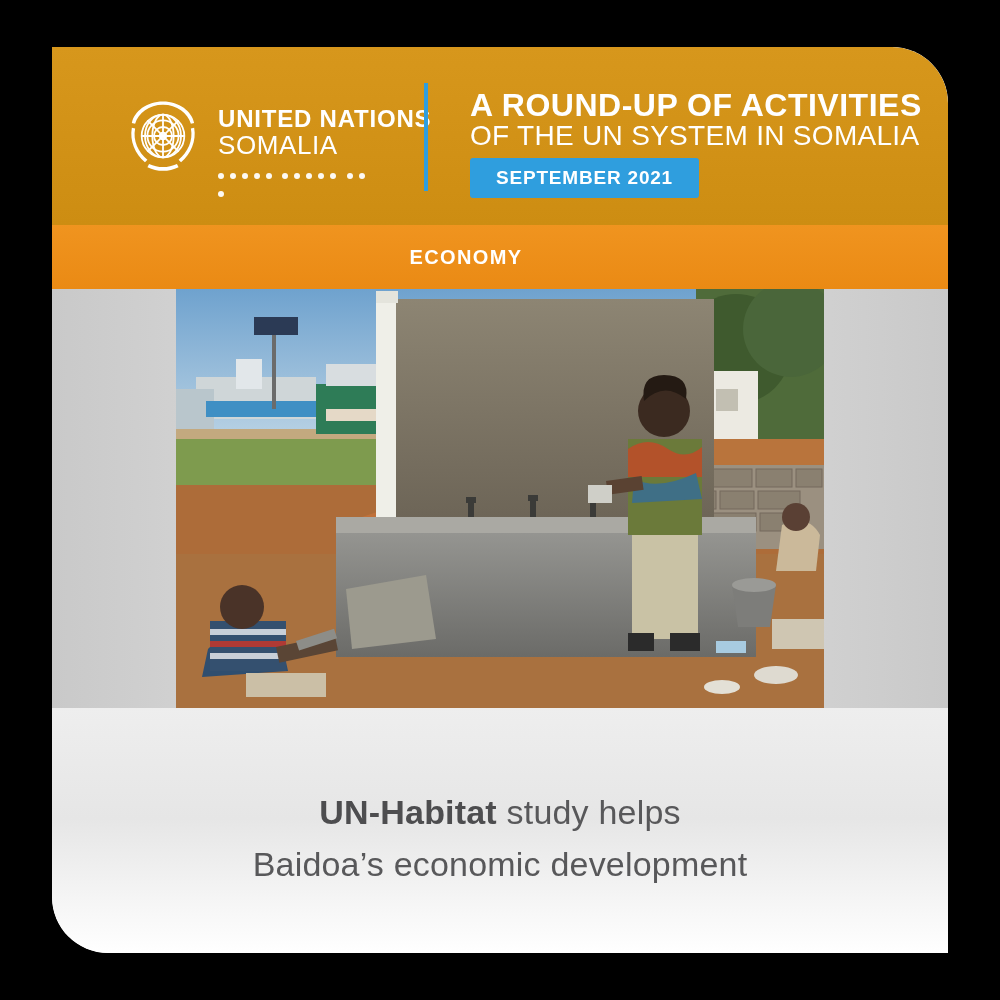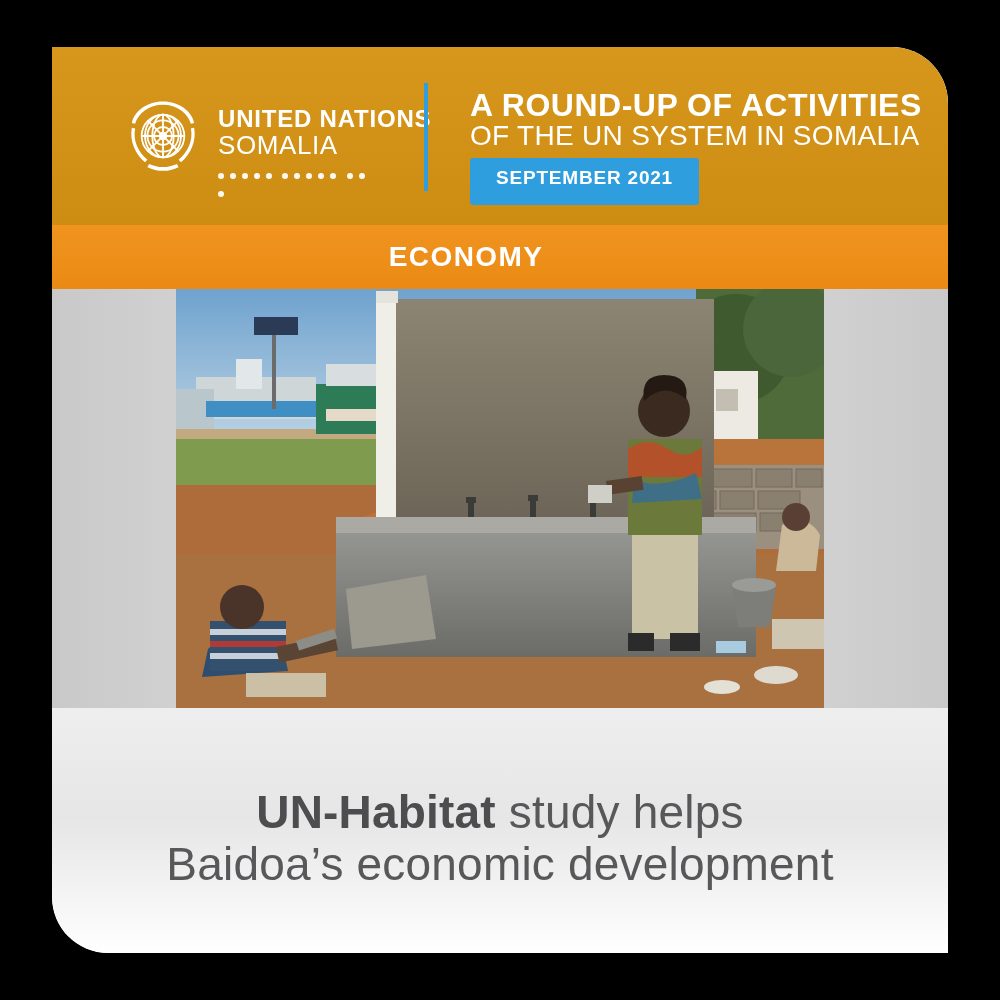--- a/index.html
+++ b/index.html
@@ -106,21 +106,21 @@
   }
   .date-badge {
     position: absolute;
     left: 418px;
     top: 111px;
     background: #2f9ede;
     color: #ffffff;
     font-size: 19px;
     font-weight: bold;
     letter-spacing: 0.8px;
-    padding: 9px 26px 16px 26px;
+    padding: 9px 26px 9px 26px;
     border-radius: 3px;
     display: inline-block;
   }
 
   
   .section-bar {
     position: absolute;
     left: 0;
     top: 178px;
     width: 896px;
@@ -129,21 +129,21 @@
     background: linear-gradient(180deg, #f0941f 0%, #ea8a14 100%);
   }
   .section-bar .label {
     position: absolute;
     left: 0;
     top: 0;
     width: 828px;
     line-height: 64px;
     text-align: center;
     color: #ffffff;
-    font-size: 28px;
+    font-size: 20px;
     font-weight: bold;
     letter-spacing: 1.4px;
   }
 
   
   .photo-area {
     position: absolute;
     left: 0;
     top: 242px;
     width: 896px;
@@ -172,21 +172,21 @@
     background: linear-gradient(180deg, #eeeeee 0%, #e6e6e6 45%, #ffffff 100%);
     border-bottom-left-radius: 56px;
   }
   .caption {
     position: absolute;
     left: 0;
     top: 78px;
     width: 896px;
     text-align: center;
     color: #58585a;
-    font-size: 46px;
+    font-size: 34px;
     line-height: 52px;
     letter-spacing: 0.2px;
   }
   .caption b { font-weight: bold; color: #4d4d4f; }
 </style>
 </head>
 <body>
 
 <div class="card">
 

